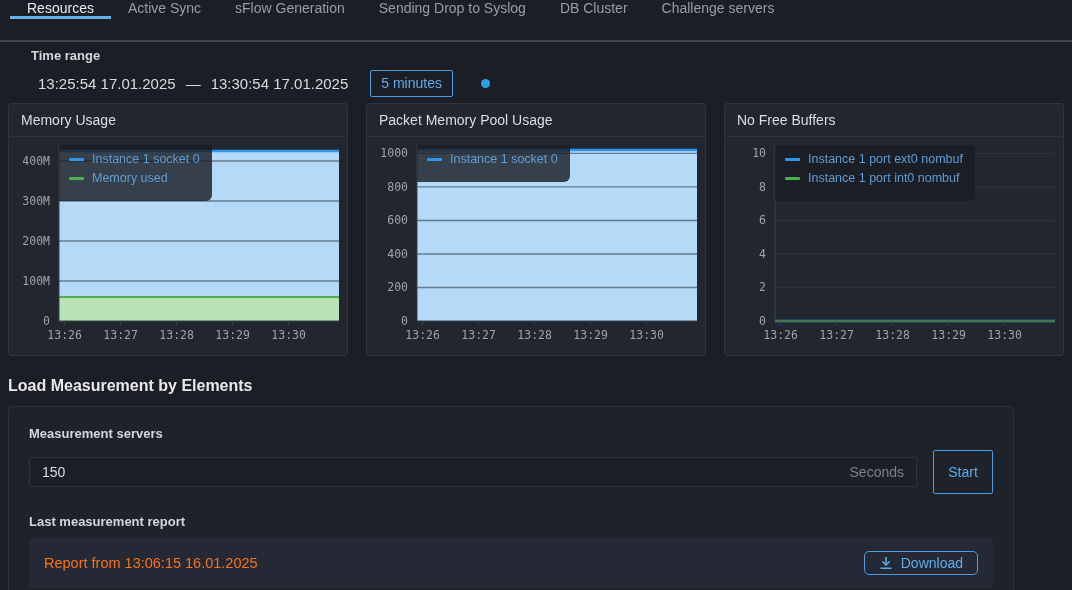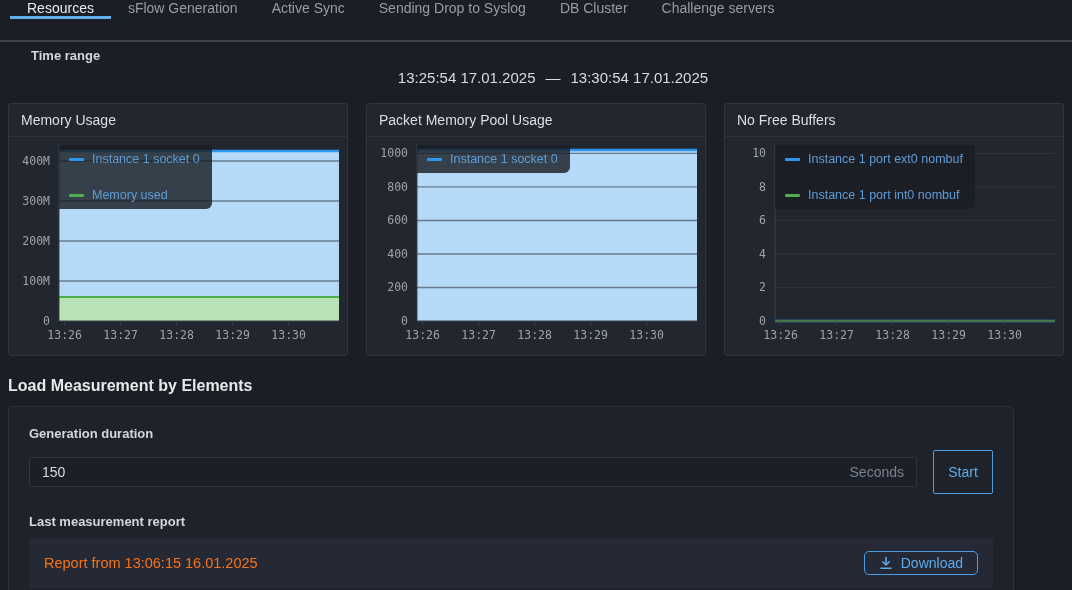--- a/index.html
+++ b/index.html
@@ -12,40 +12,40 @@
   
   .tabbar { display:flex; align-items:flex-start; height:42px;
     border-bottom:2px solid #3d424b; padding-left:10px; }
   .tab { display:flex; align-items:center; padding:0 17px; cursor:pointer;
     color:#979da6; font-size:14px; border-bottom:3px solid transparent;
     margin-bottom:-2px; white-space:nowrap; }
   .tab.active { color:#e9ebee; border-bottom-color:#64b0ea; }
   
   .timerange { padding:6px 4px 0 6px;margin-left:24px; }
   .tr-label { font-size:13px; font-weight:bold; color:#d4d6da; padding:0 0 6px 1px; }
-  .tr-row { display:flex; align-items:center; gap:22px; padding-left:8px; height:28px;flex-direction:column; }
+  .tr-row { display:flex; align-items:center; gap:22px; padding-left:8px; height:28px; }
   .tr-dates { display:flex; align-items:center; gap:10px; font-size:15px; color:#d9dbde; cursor:pointer; }
   .btn-outline {
     background:transparent; border:1px solid #4a9de2; color:#5fabea;
     border-radius:2px; font-family:inherit; font-size:14px; cursor:pointer;
     padding:4px 10px; line-height:17px;
   }
   .live-dot { width:9px; height:9px; border-radius:50%; background:#2da0e8; margin-left:6px; }
   
   .charts { display:flex; gap:18px; margin:6px 8px 0 8px; }
   .panel { flex:1 1 0; height:253px; background:#22262f; border:1px solid #2f3440;
     border-radius:3px; display:flex; flex-direction:column; }
   .panel-header { height:33px; border-bottom:1px solid #2d323c; display:flex;
     align-items:center; padding:0 12px; flex:none; }
   .panel-title { font-size:14px; color:#dcdee1; }
   .panel-body { position:relative; flex:1; }
   .panel-body svg { display:block; width:100%; height:100%; }
   .legend { position:absolute; left:50px; top:8px;
-    background:rgba(26,29,35,0.82); border-radius:0 0 6px 0; padding:7px 12px 7px 10px;
-    display:flex; flex-direction:column; gap:22px; }
+    background:rgba(26,29,35,0.82); border-radius:0 0 6px 0; padding:7px 12px 16px 10px;
+    display:flex; flex-direction:column; gap:5px; }
   .legend-item { display:flex; align-items:center; gap:8px; cursor:pointer;
     font-size:12.5px; color:#5e9cd6; white-space:nowrap; }
   .legend-dash { width:15px; height:3px; border-radius:1px; flex:none; }
   
   .section-heading { font-size:16px; font-weight:bold; color:#e6e8eb; margin:21px 0 0 8px; }
   .lm-panel { margin:11px 8px 0 8px; width:1006px; background:#1e222b;
     border:1px solid #2c313b; border-radius:4px; padding:19px 20px; }
   .field-label { font-size:13px; font-weight:bold; color:#d4d6da; margin-bottom:9px; }
   .duration-row { display:flex; align-items:center; gap:16px; }
   .input-wrap { flex:1; display:flex; align-items:center; height:30px;
@@ -62,22 +62,22 @@
     height:24px; padding:0 14px; border-radius:5px; font-size:14px; }
   .dl-icon { width:14px; height:14px; }
 </style>
 </head>
 <body>
 
 <div class="app">
 
   <div class="tabbar">
     <div class="tab active">Resources</div>
+    <div class="tab">Active Sync</div>
     <div class="tab">sFlow Generation</div>
-    <div class="tab">Active Sync</div>
     <div class="tab">Sending Drop to Syslog</div>
     <div class="tab">DB Cluster</div>
     <div class="tab">Challenge servers</div>
   </div>
 
   <div class="timerange">
     <div class="tr-label">Time range</div>
     <div class="tr-row">
       <div class="tr-dates">
         <span>13:25:54 17.01.2025</span>
@@ -216,21 +216,21 @@
               <span>Instance 1 port int0 nombuf</span>
             </div>
           </div>
         </div>
     </div>
   </div>
 
   <div class="section-heading">Load Measurement by Elements</div>
 
   <div class="lm-panel">
-    <div class="field-label">Generation duration</div>
+    <div class="field-label">Measurement servers</div>
     <div class="duration-row">
       <div class="input-wrap">
         <input type="text" value="150" style="">
         <span class="input-suffix">Seconds</span>
       </div>
       <button class="btn-outline btn-start">Start</button>
     </div>
 
     <div class="field-label report-label">Last measurement report</div>
     <div class="report-row">

